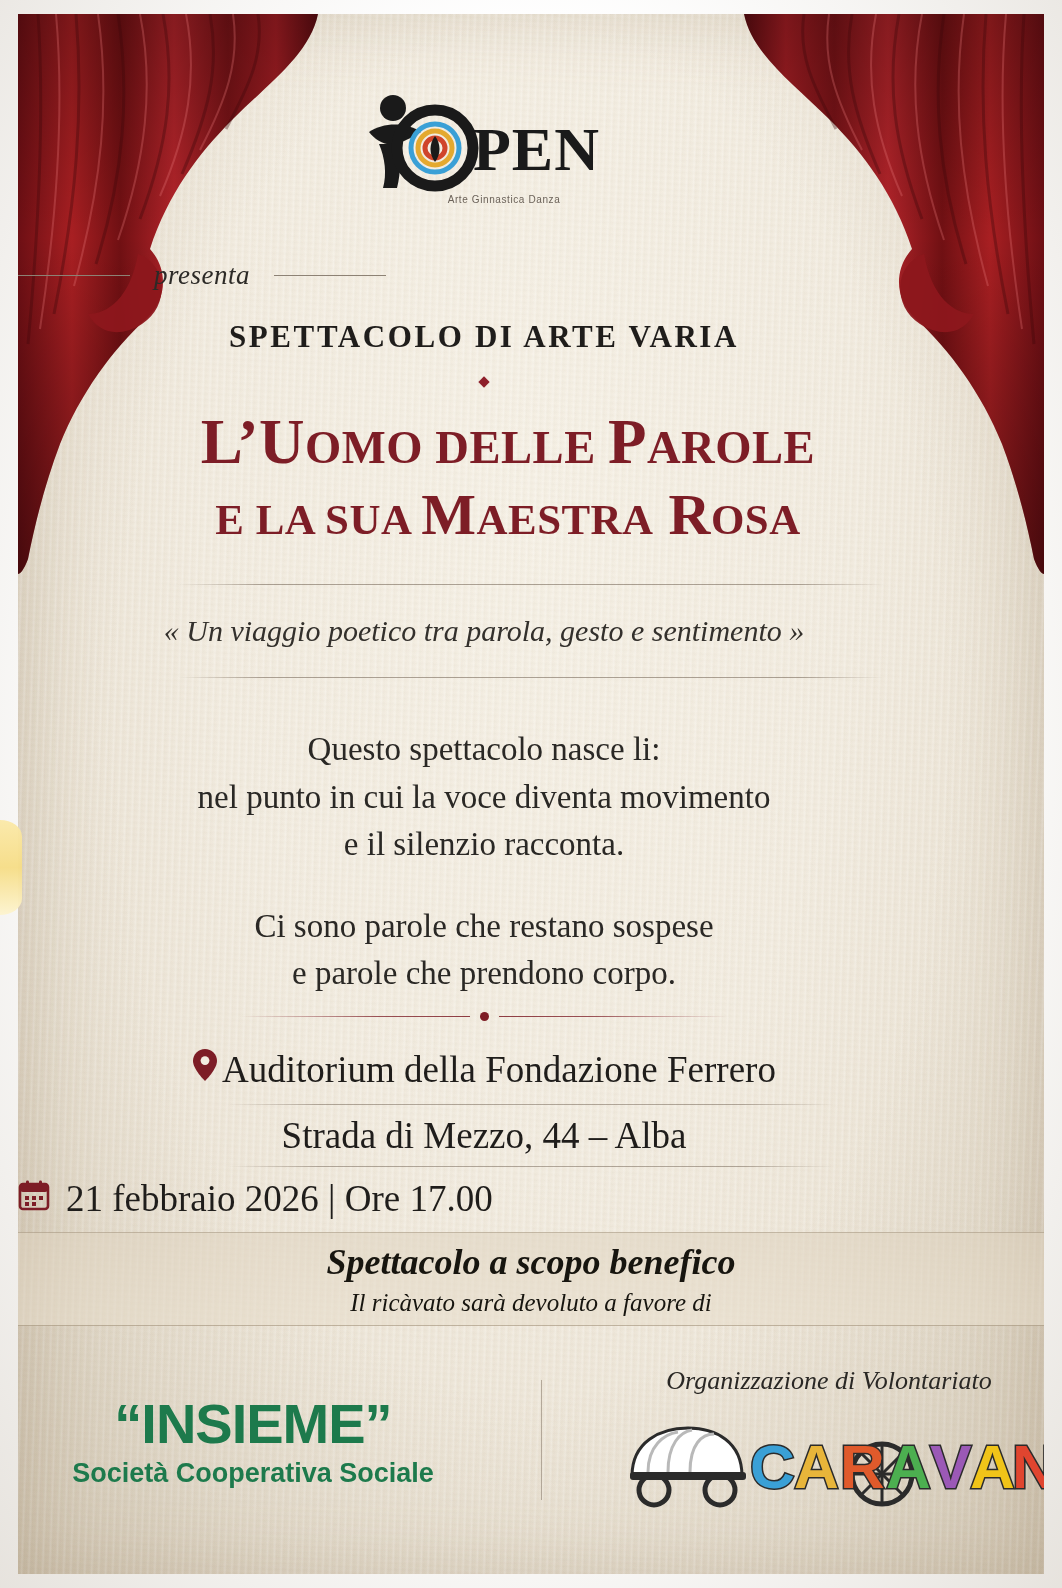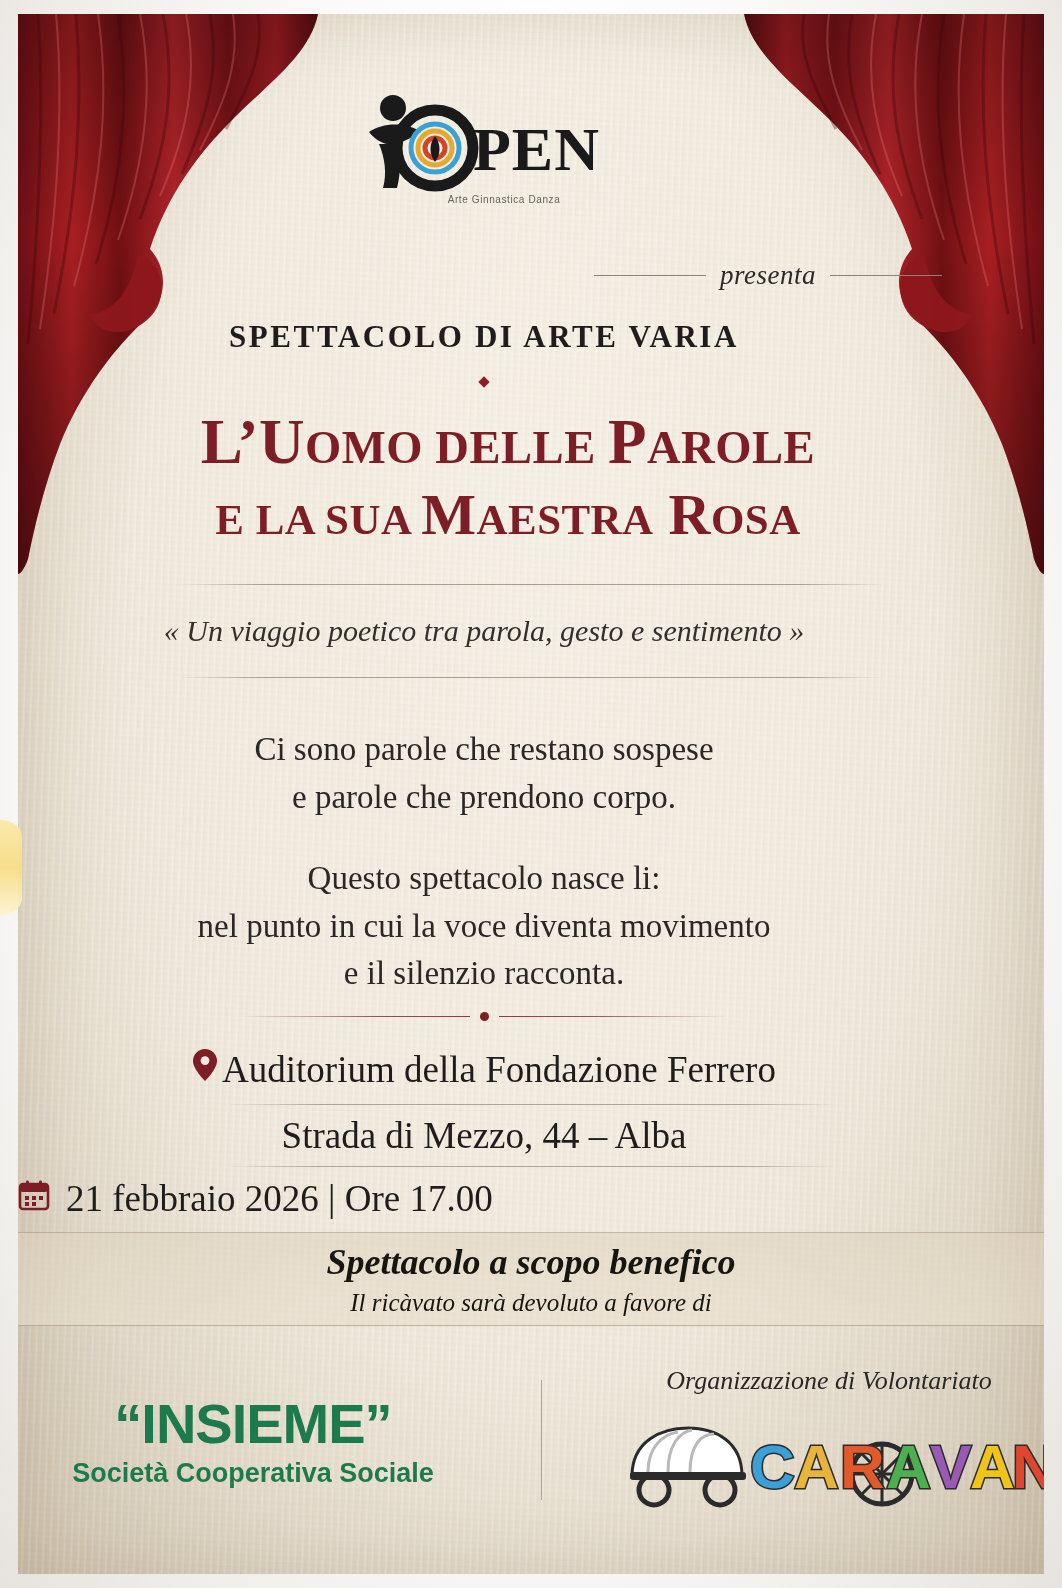--- a/index.html
+++ b/index.html
@@ -99,26 +99,26 @@
     font-size: 10px;
     letter-spacing: .6px;
     color: #6b6259;
     margin-top: 2px;
     margin-left: 40px;
   }
 
   
   .presenta-row {
     position: absolute;
-    left: 0; right: 8px;
+    left: 0; right: 16px;
     top: 246px;
     display: flex;
     align-items: center;
-    justify-content: flex-end;
-    gap: 14px;
+    justify-content: flex-start;
+    gap: 24px;
   }
   .presenta-rule {
     width: 112px;
     height: 1px;
     background: #8d8275;
   }
   .presenta {
     font-family: "Liberation Serif", serif;
     font-style: italic;
     font-size: 27px;
@@ -474,27 +474,27 @@
         <span class="sc">E LA SUA </span><span>M</span><span class="sc">AESTRA</span><span> R</span><span class="sc">OSA</span>
       </span>
     </div>
 
     <div class="rule-long" id="rule-a"></div>
     <div class="subtitle">« Un viaggio poetico tra parola, gesto e sentimento »</div>
     <div class="rule-long" id="rule-b"></div>
 
     <div class="body-block">
       <p>
-        <span>Ci sono parole che restano sospese</span><br>
-        <span>e parole che prendono corpo.</span>
-      </p>
-      <p>
         <span>Questo spettacolo nasce li:</span><br>
         <span>nel punto in cui la voce diventa movimento</span><br>
         <span>e il silenzio racconta.</span>
+      </p>
+      <p>
+        <span>Ci sono parole che restano sospese</span><br>
+        <span>e parole che prendono corpo.</span>
       </p>
     </div>
 
     <div class="orn-sep">
       <div class="line"></div>
       <div class="dot"></div>
       <div class="line right"></div>
     </div>
 
     <div class="venue">

